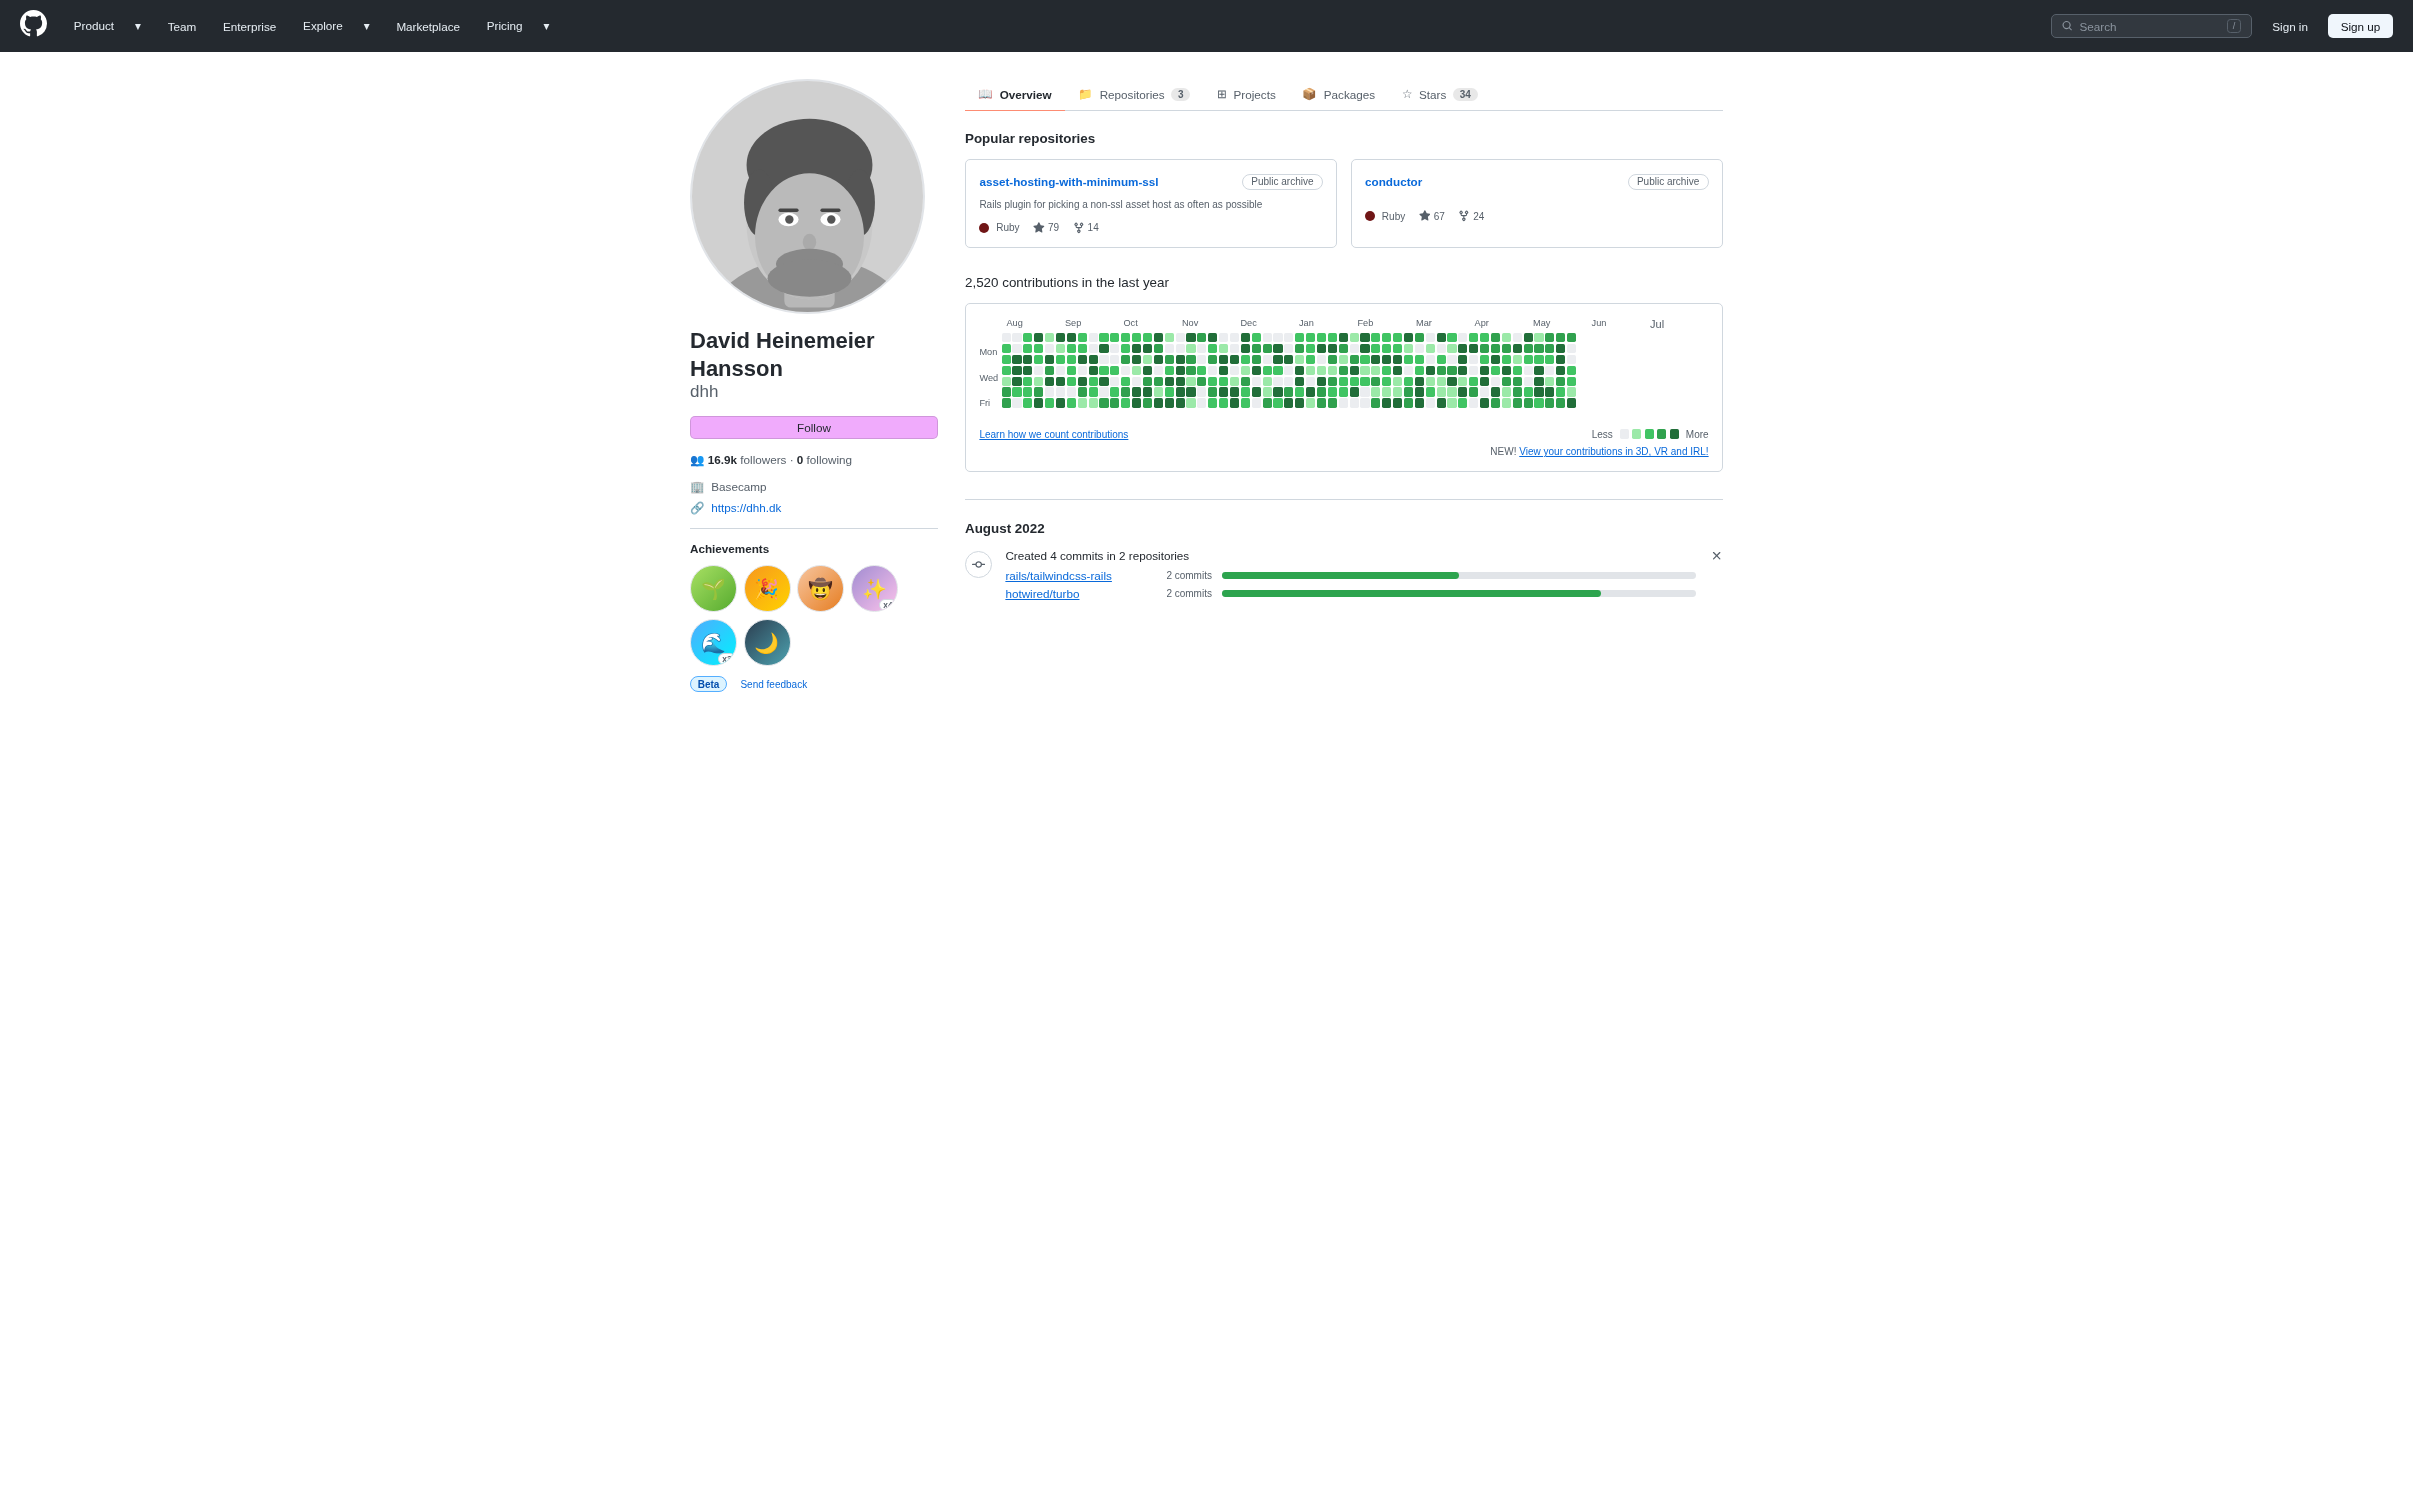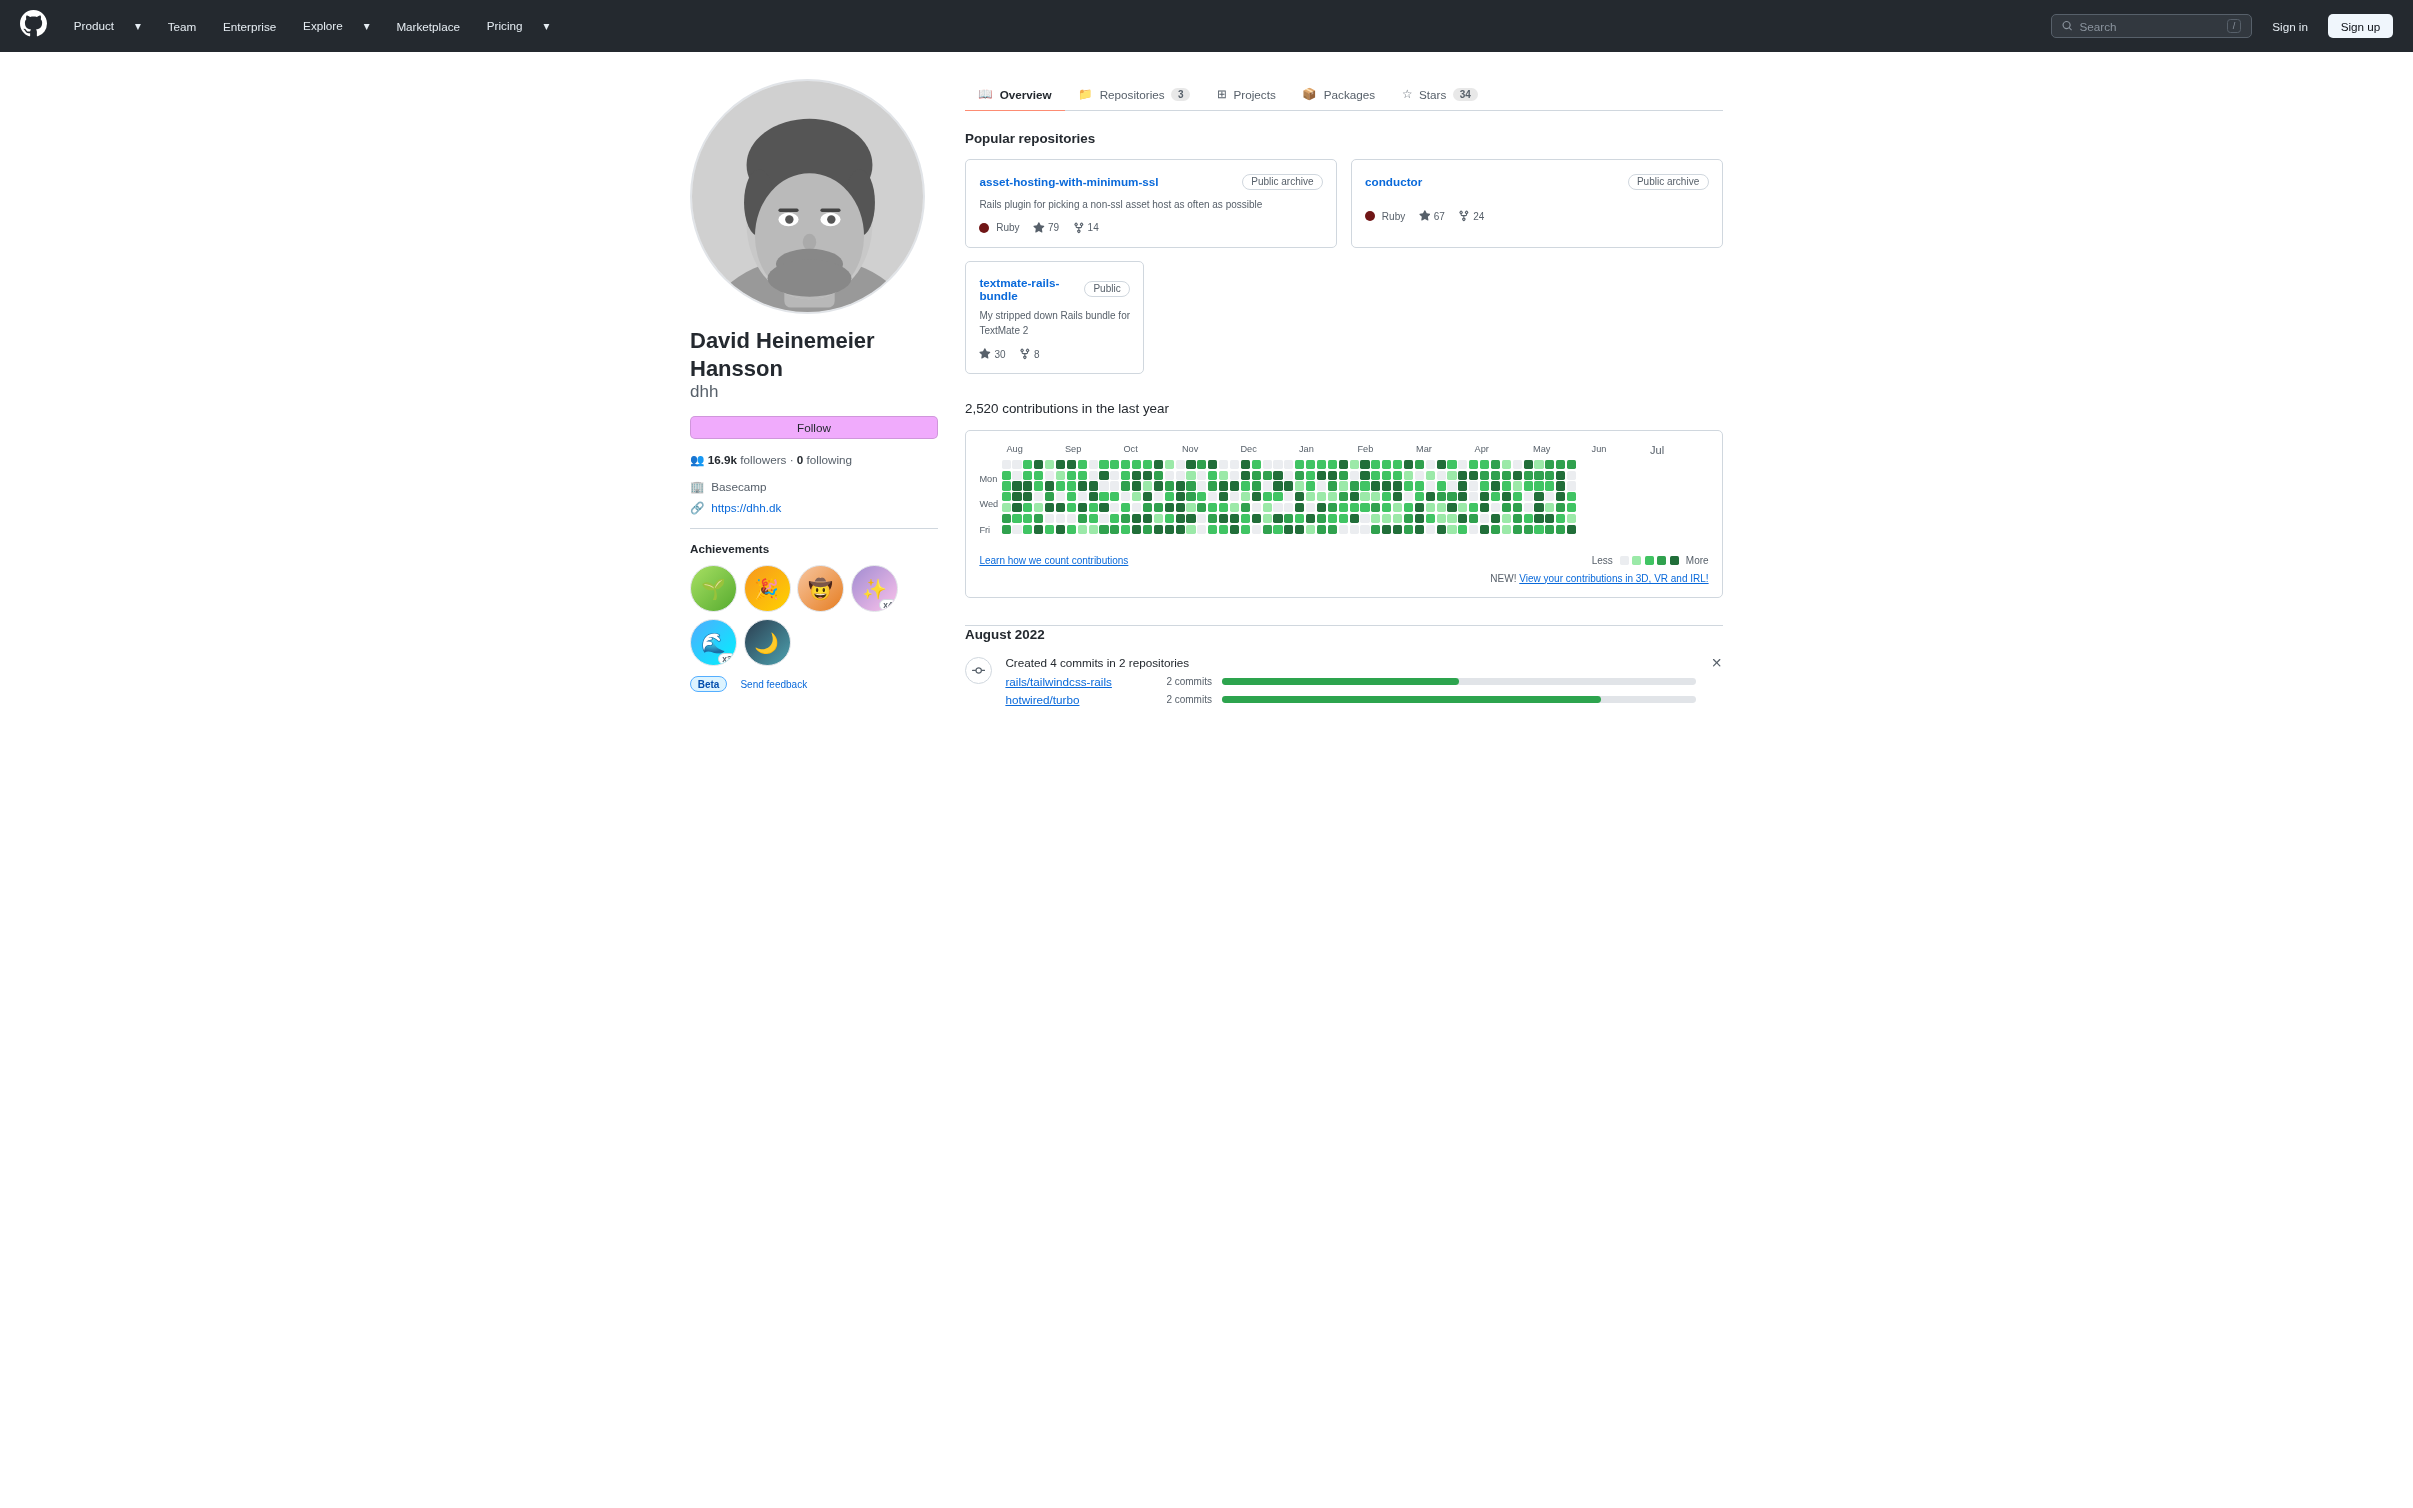--- a/index.html
+++ b/index.html
@@ -80,21 +80,21 @@
     .view-3d span { color: #57606a; }
 
     
     .activity-section { }
     .activity-header { display: flex; justify-content: space-between; align-items: flex-start; margin-bottom: 13.4px; }
     .activity-title { font-size: 13.4px; font-weight: 600; }
     .year-selector { display: flex; flex-direction: column; gap: 3.4px; align-items: flex-end; }
     .year-btn { padding: 3.4px 13.4px; border-radius: 5px; font-size: 11.7px; cursor: pointer; border: none; }
     .year-btn.active { background: #0969da; color: #fff; }
     .year-btn.inactive { background: transparent; color: #0969da; border: none; }
-    .month-heading { font-size: 13.4px; font-weight: 600; margin-bottom: 13.4px; padding-top: 1px; border-top: 0.8px solid #d0d7de; }
+    .month-heading { font-size: 13.4px; font-weight: 600; margin-bottom: 13.4px; padding-top: 21px; border-top: 0.8px solid #d0d7de; }
     .activity-item { display: flex; gap: 13.4px; align-items: flex-start; margin-bottom: 13.4px; }
     .activity-icon { width: 27px; height: 27px; border: 0.8px solid #d0d7de; border-radius: 50%; display: flex; align-items: center; justify-content: center; color: #57606a; font-size: 11.7px; flex-shrink: 0; margin-top: 1.7px; }
     .activity-content { flex: 1; }
     .activity-desc { font-size: 11.7px; color: #24292f; margin-bottom: 6.7px; }
     .activity-commits { font-size: 10px; color: #57606a; }
     .progress-bar-wrap { background: #e1e4e8; border-radius: 3.4px; height: 6.7px; flex: 1; min-width: 101px; }
     .progress-bar { background: #2da44e; border-radius: 3.4px; height: 6.7px; }
     .repo-line { display: flex; align-items: center; gap: 10px; margin-bottom: 5px; justify-content: flex-end; }
     .repo-line-name { color: #0969da; font-size: 11.7px; min-width: 151px; }
   </style>
@@ -293,41 +293,20 @@
           </span>
           <span class="repo-meta-item">
             <svg width="11.7" height="11.7" viewBox="0 0 16 16" fill="#57606a">
                 <path d="M5 5.372v.878c0 .414.336.75.75.75h4.5a.75.75 0 0 0 .75-.75v-.878a2.25 2.25 0 1 1 1.5 0v.878a2.25 2.25 0 0 1-2.25 2.25h-1.5v2.128a2.251 2.251 0 1 1-1.5 0V8.5h-1.5A2.25 2.25 0 0 1 3.5 6.25v-.878a2.25 2.25 0 1 1 1.5 0ZM5 3.25a.75.75 0 1 0-1.5 0 .75.75 0 0 0 1.5 0Zm6.75.75a.75.75 0 1 0 0-1.5.75.75 0 0 0 0 1.5Zm-3 8.75a.75.75 0 1 0-1.5 0 .75.75 0 0 0 1.5 0Z"></path>
               </svg>
             <span>24</span>
           </span>
         </div>
       </div>
 
-      <div class="repo-card repo-card-single" style="max-width: calc(50% - 6.7px);">
-        <div class="repo-header">
-          <a class="repo-name" href="#">textmate-rails-bundle</a>
-          <span class="repo-badge">Public</span>
-        </div>
-        <div class="repo-desc">My stripped down Rails bundle for TextMate 2</div>
-        <div class="repo-meta">
-          <span class="repo-meta-item">
-            <svg width="11.7" height="11.7" viewBox="0 0 16 16" fill="#57606a">
-                <path d="M8 .25a.75.75 0 0 1 .673.418l1.882 3.815 4.21.612a.75.75 0 0 1 .416 1.279l-3.046 2.97.719 4.192a.751.751 0 0 1-1.088.791L8 12.347l-3.766 1.98a.75.75 0 0 1-1.088-.79l.72-4.194L.818 6.374a.75.75 0 0 1 .416-1.28l4.21-.611L7.327.668A.75.75 0 0 1 8 .25Z"></path>
-              </svg>
-            <span>30</span>
-          </span>
-          <span class="repo-meta-item">
-            <svg width="11.7" height="11.7" viewBox="0 0 16 16" fill="#57606a">
-                <path d="M5 5.372v.878c0 .414.336.75.75.75h4.5a.75.75 0 0 0 .75-.75v-.878a2.25 2.25 0 1 1 1.5 0v.878a2.25 2.25 0 0 1-2.25 2.25h-1.5v2.128a2.251 2.251 0 1 1-1.5 0V8.5h-1.5A2.25 2.25 0 0 1 3.5 6.25v-.878a2.25 2.25 0 1 1 1.5 0ZM5 3.25a.75.75 0 1 0-1.5 0 .75.75 0 0 0 1.5 0Zm6.75.75a.75.75 0 1 0 0-1.5.75.75 0 0 0 0 1.5Zm-3 8.75a.75.75 0 1 0-1.5 0 .75.75 0 0 0 1.5 0Z"></path>
-              </svg>
-            <span>8</span>
-          </span>
-        </div>
-      </div>
     </div>
 
     <div class="contrib-section">
       <div class="contrib-title">2,520 contributions in the last year</div>
       <div class="contrib-graph">
 
         <div style="display:flex;margin-left:27px;margin-bottom:3.4px;">
           <span style="font-size:9.2px;color:#57606a;flex:1">Aug</span>
           <span style="font-size:9.2px;color:#57606a;flex:1">Sep</span>
           <span style="font-size:9.2px;color:#57606a;flex:1">Oct</span>

